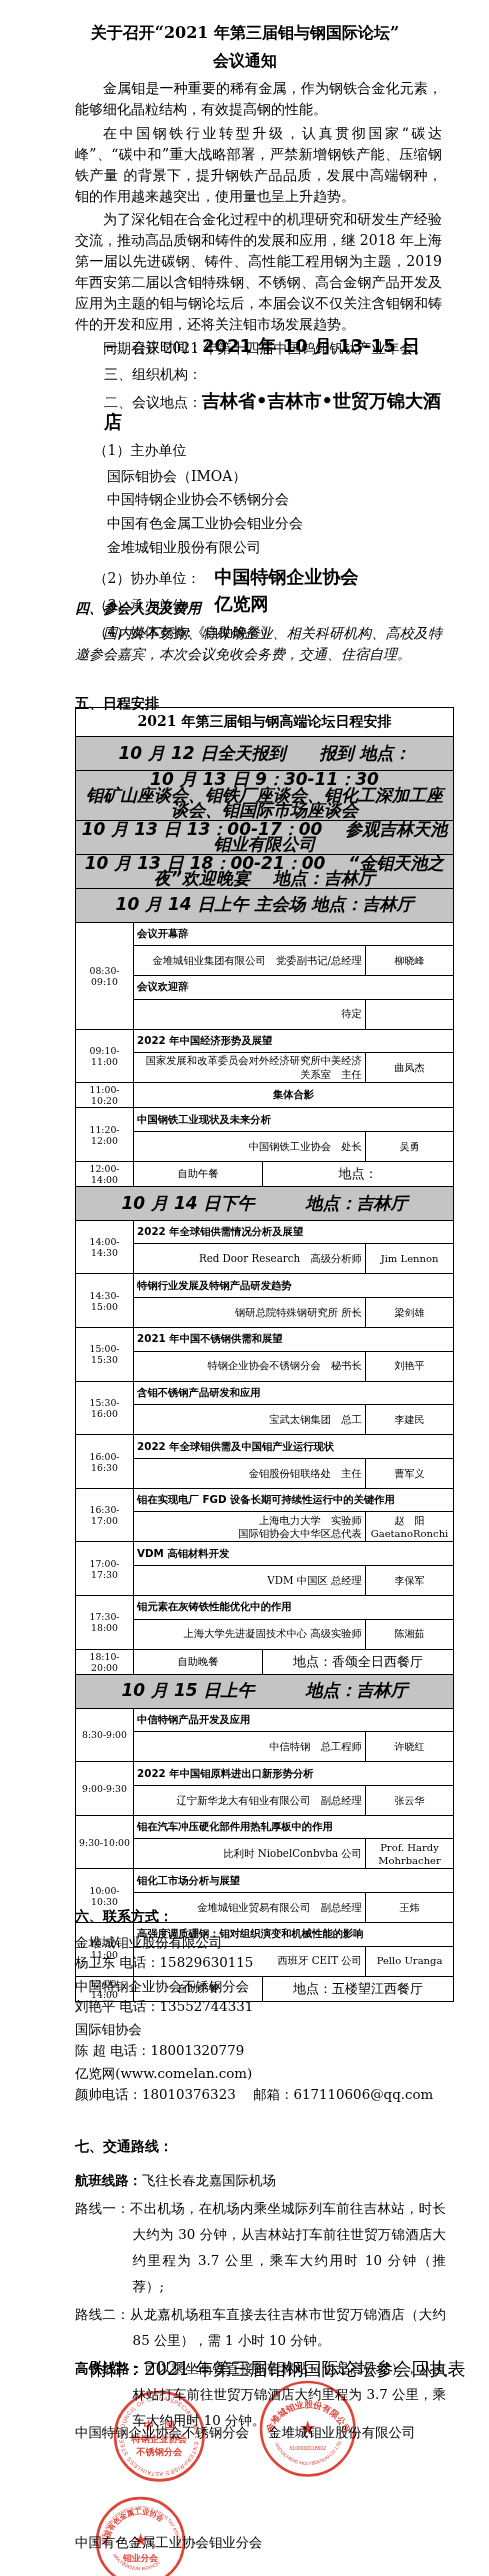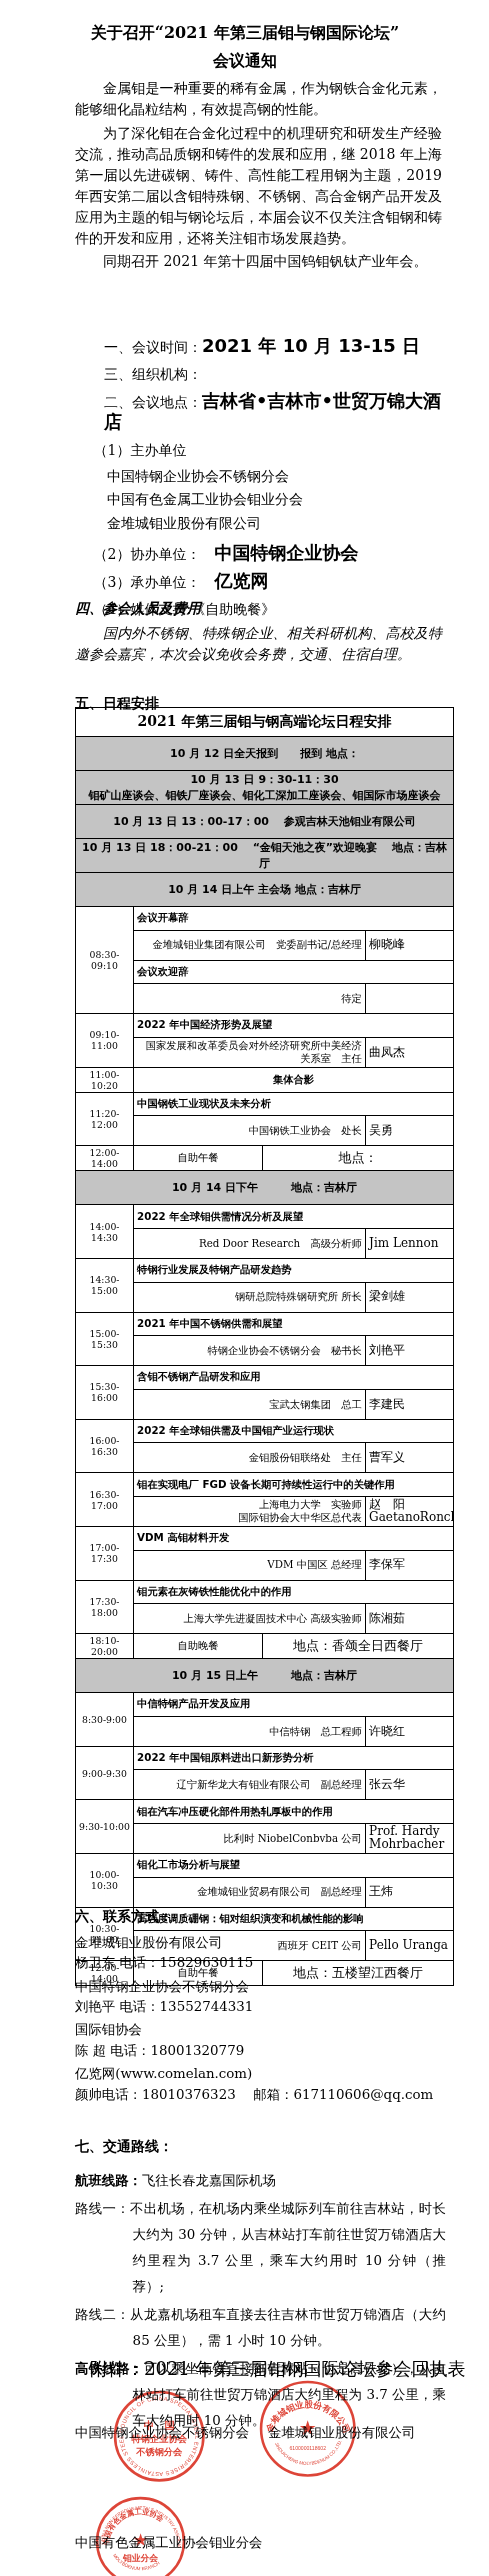--- a/index.html
+++ b/index.html
@@ -24,27 +24,27 @@
   #sec4-block{top:598px;left:75px;width:367px;font-size:14px;line-height:21px;font-style:italic;}
   #sec4-block h3{margin:0 0 4.1px 0;font-size:14px;}
   #sec4-block p{margin:0;text-indent:2em;text-align:justify;}
   #sec5-head{top:681px;left:75px;font-size:14px;font-weight:bold;}
   h3.sec-head{font-family:"DejaVu Sans","Liberation Sans",sans-serif;font-weight:bold;}
   
   #schedule-block{top:707px;left:75px;width:377px;}
   table.sch{border-collapse:collapse;width:377px;table-layout:fixed;}
   table.sch td{border:1px solid #000;padding:1px 3.1px;vertical-align:middle;overflow:hidden;}
   tr.sch-title td{border:1.5px solid #000;height:26px;text-align:center;font-weight:bold;font-size:14px;}
-  tr.sch-banner td{background:#c4c4c4;text-align:center;font-weight:bold;font-size:11px;
-      font-family:"DejaVu Sans","Liberation Sans",sans-serif;height:31px;line-height:15.5px;}
+  tr.sch-banner td{background:#c4c4c4;text-align:center;font-weight:bold;font-size:17px;
+      font-family:"DejaVu Sans","Liberation Sans",sans-serif;height:31px;line-height:15.5px;font-style:italic;}
   td.sch-time{font-size:9.3px;text-align:center;padding:0 1px;}
   td.sch-topic{font-weight:bold;font-size:10.3px;height:20.6px;
       font-family:"DejaVu Sans","Liberation Sans",sans-serif;text-align:left;}
   td.sch-org{font-size:10.3px;text-align:right;height:27px;white-space:pre-line;line-height:13.4px;}
-  td.sch-name{font-size:12px;white-space:pre-line;line-height:13.4px;}
+  td.sch-name{font-size:10px;text-align:center;white-space:pre-line;line-height:13.4px;}
   td.sch-photo{font-weight:bold;font-size:10.3px;text-align:center;height:20.6px;
       font-family:"DejaVu Sans","Liberation Sans",sans-serif;}
   td.sch-meal{font-size:10.3px;text-align:center;height:20.6px;}
   td.sch-place{font-size:13px;text-align:center;}
   
   #contact-block{top:1906px;left:75px;width:376px;font-size:13.4px;line-height:20.6px;}
   #contact-block .c-org{margin-top:2.6px;}
   #contact-block h3{margin:0 0 6.2px 0;font-size:14px;}
   
   #transport-block{top:2133px;left:75px;width:371px;font-size:13.4px;line-height:26px;}
@@ -62,34 +62,36 @@
 
 <div id="page">
 
   <div id="title-block" class="abs">
     <div>关于召开“2021 年第三届钼与钢国际论坛”</div>
     <div>会议通知</div>
   </div>
 
   <div id="para-block" class="abs">
     <p>金属钼是一种重要的稀有金属，作为钢铁合金化元素，能够细化晶粒结构，有效提高钢的性能。</p>
+    <p>在中国钢铁行业转型升级，认真贯彻国家“碳达峰”、“碳中和”重大战略部署，严禁新增钢铁产能、压缩钢铁产量 的背景下，提升钢铁产品品质，发展中高端钢种，钼的作用越来越突出，使用量也呈上升趋势。</p>
     <p>为了深化钼在合金化过程中的机理研究和研发生产经验交流，推动高品质钢和铸件的发展和应用，继 2018 年上海第一届以先进碳钢、铸件、高性能工程用钢为主题，2019 年西安第二届以含钼特殊钢、不锈钢、高合金钢产品开发及应用为主题的钼与钢论坛后，本届会议不仅关注含钼钢和铸件的开发和应用，还将关注钼市场发展趋势。</p>
     <p>同期召开 2021 年第十四届中国钨钼钒钛产业年会。</p>
   </div>
 
   <div id="sec-block" class="abs">
     <div class="sec-line ind1">
       <span>一、会议时间：</span><span class="bold-val">2021 年 10 月 13-15 日</span>
     </div>
     <div class="sec-line ind1">三、组织机构：</div>
     <div class="sec-line ind1">
       <span>二、会议地点：</span><span class="bold-val">吉林省•吉林市•世贸万锦大酒店</span>
     </div>
     <div class="sec-line ind2">（1）主办单位</div>
     <div id="hosts-list">
+        <div class="host-line ind3">国际钼协会（IMOA）</div>
         <div class="host-line ind3">中国特钢企业协会不锈钢分会</div>
         <div class="host-line ind3">中国有色金属工业协会钼业分会</div>
         <div class="host-line ind3">金堆城钼业股份有限公司</div>
       </div>
     <div class="sec-line ind2 gap-top">
       <span>（2）协办单位：</span>　<span class="bold-val">中国特钢企业协会</span>
     </div>
     <div class="sec-line ind2">
       <span>（3）承办单位：</span>　<span class="bold-val">亿览网</span>
     </div>

